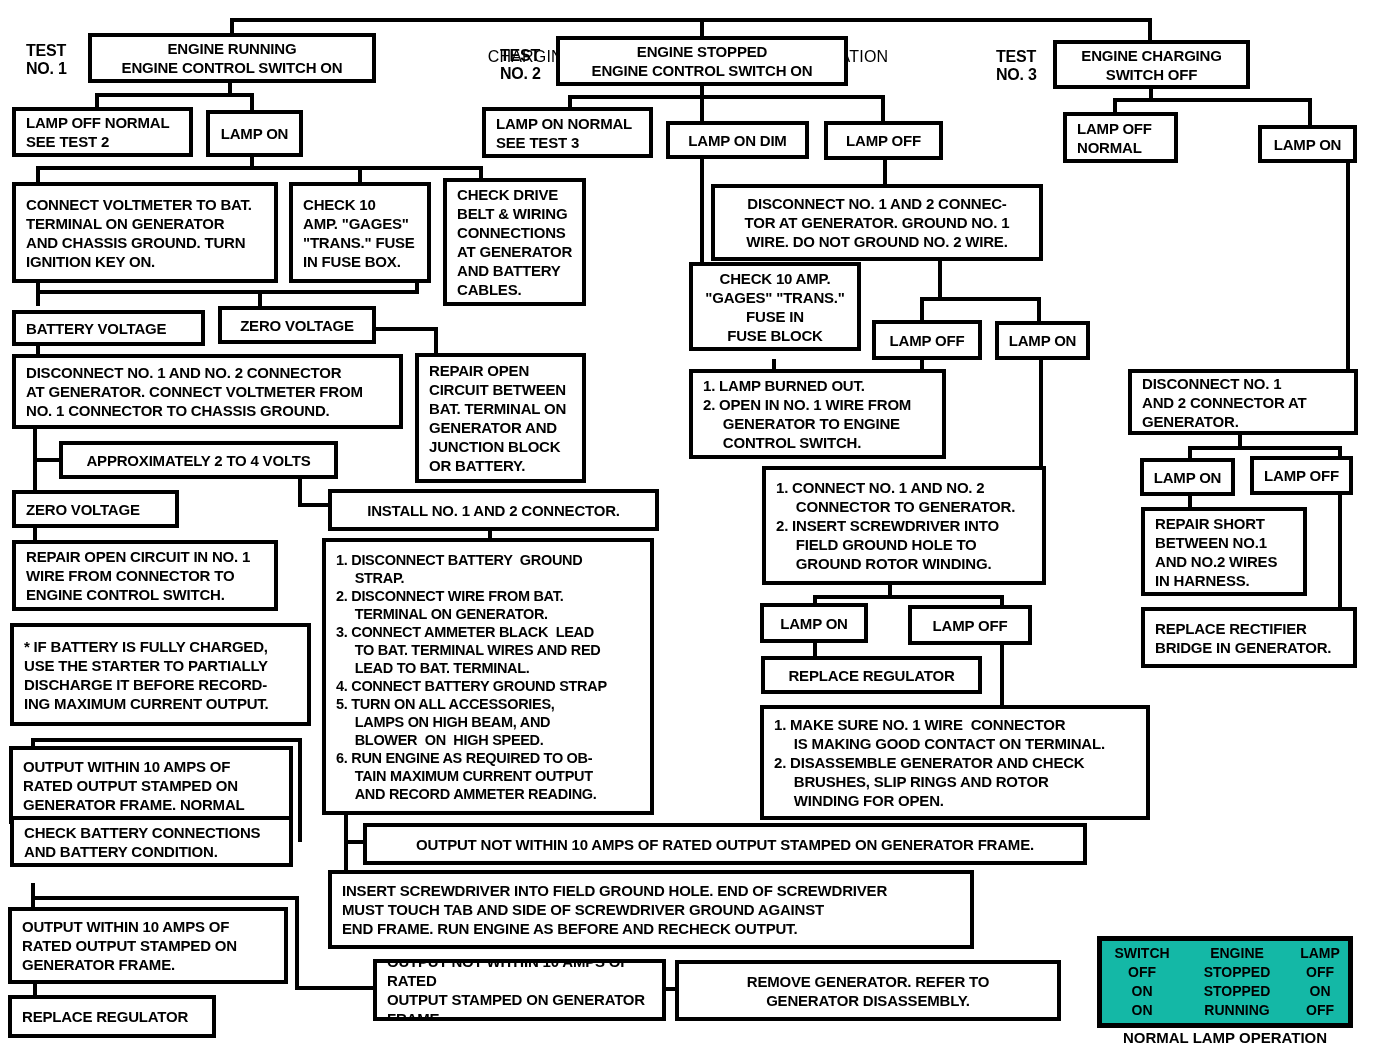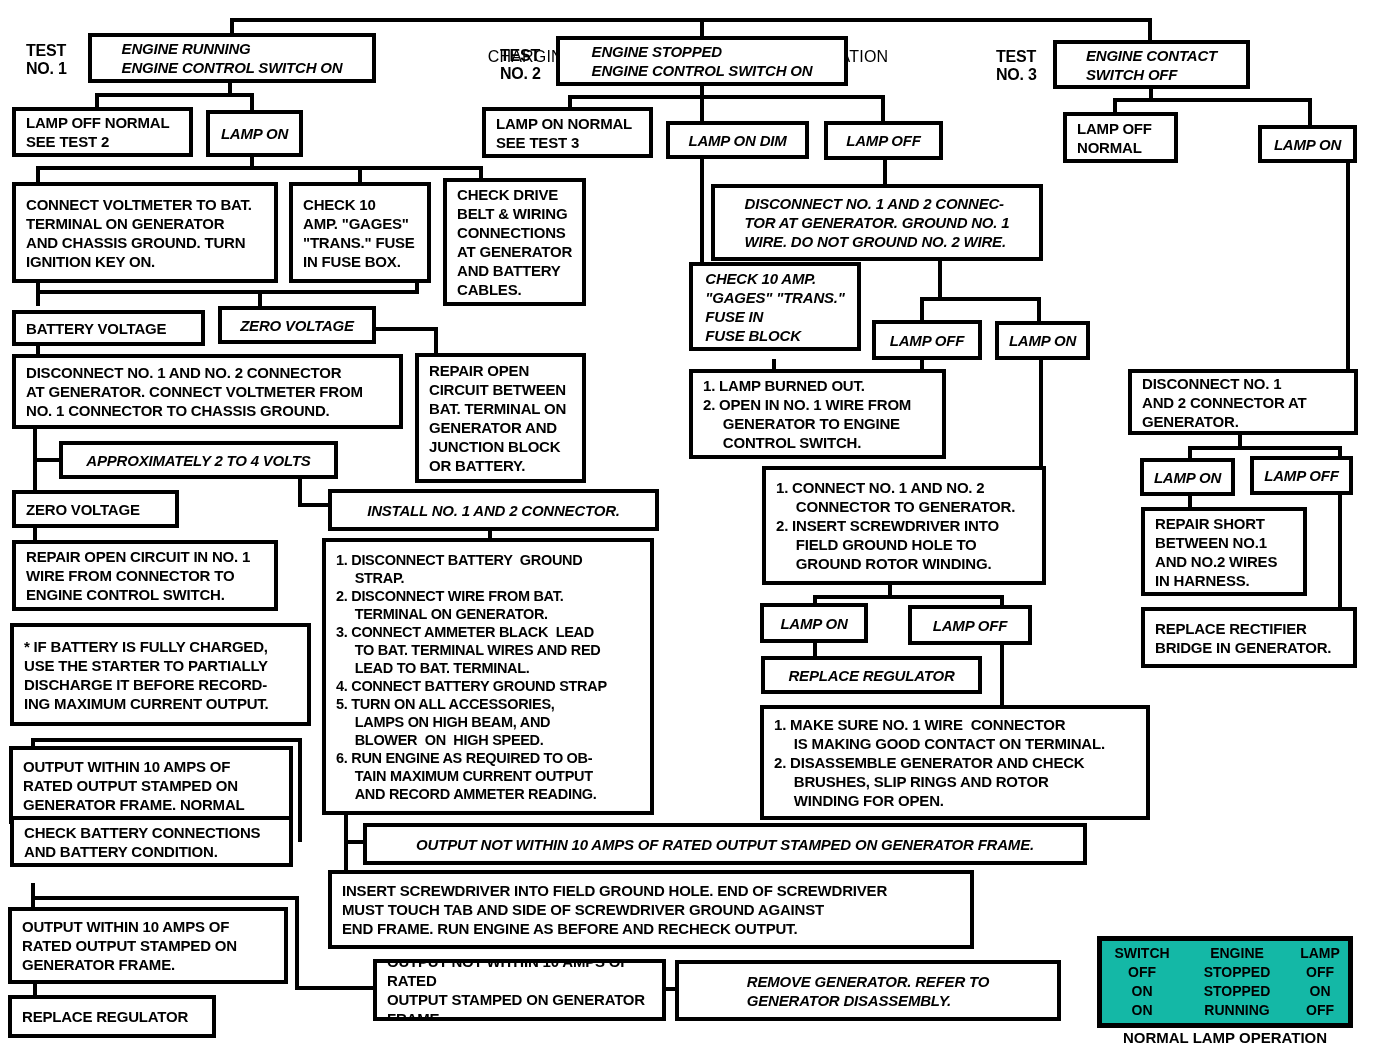--- a/index.html
+++ b/index.html
@@ -2,21 +2,21 @@
 <html><head>
 <meta charset="utf-8">
 <style>
   html,body{margin:0;padding:0;background:#fff;}
   #stage{position:relative;width:1376px;height:1050px;background:#fff;overflow:hidden;
          font-family:"Liberation Sans",sans-serif;color:#000;}
   .bx{position:absolute;box-sizing:border-box;border:4px solid #000;background:#fff;
       font-weight:700;font-size:15px;line-height:19px;letter-spacing:-0.2px;
       display:flex;flex-direction:column;justify-content:center;
       white-space:pre-wrap;overflow:hidden;}
-  .ctr{text-align:left;align-items:center;padding:2px 4px;font-style:italic;}
+  .ctr{text-align:center;align-items:center;padding:2px 4px;}
   .lft{text-align:left;padding:4px 4px 4px 10px;}
   .ln{position:absolute;background:#000;}
   .lbl{position:absolute;font-weight:700;font-size:16px;line-height:18px;
        white-space:pre-wrap;letter-spacing:-0.2px;}
   #title{position:absolute;left:0;top:0;width:1376px;text-align:center;
          font-weight:400;font-size:16px;letter-spacing:0.2px;margin-top:48px;}
   .steps{font-size:14.5px;line-height:18px;letter-spacing:-0.3px;}
   
   #nlo{position:absolute;left:1097px;top:936px;width:256px;height:92px;box-sizing:border-box;
        border:5px solid #000;background:#14b8a6;display:grid;
@@ -209,21 +209,21 @@
   <div class="bx ctr" style="left:908px;top:605px;width:124px;height:40px">LAMP OFF</div>
   <div class="bx ctr" style="left:761px;top:656px;width:221px;height:38px">REPLACE REGULATOR</div>
   <div class="bx lft" style="left:760px;top:705px;width:390px;height:115px">1. MAKE SURE NO. 1 WIRE  CONNECTOR
      IS MAKING GOOD CONTACT ON TERMINAL.
 2. DISASSEMBLE GENERATOR AND CHECK
      BRUSHES, SLIP RINGS AND ROTOR
      WINDING FOR OPEN.</div>
 
   <div class="lbl" style="left:996px;top:48px;width:64px">TEST
 NO. 3</div>
-  <div class="bx ctr" style="left:1053px;top:40px;width:197px;height:49px">ENGINE CONTACT
+  <div class="bx ctr" style="left:1053px;top:40px;width:197px;height:49px">ENGINE CHARGING
 SWITCH OFF</div>
   <div class="bx lft" style="left:1063px;top:112px;width:115px;height:51px">LAMP OFF
 NORMAL</div>
   <div class="bx ctr" style="left:1258px;top:125px;width:99px;height:38px">LAMP ON</div>
   <div class="bx lft" style="left:1128px;top:369px;width:230px;height:66px">DISCONNECT NO. 1
 AND 2 CONNECTOR AT
 GENERATOR.</div>
   <div class="bx ctr" style="left:1140px;top:458px;width:95px;height:38px">LAMP ON</div>
   <div class="bx ctr" style="left:1250px;top:456px;width:103px;height:39px">LAMP OFF</div>
   <div class="bx lft" style="left:1141px;top:507px;width:166px;height:89px">REPAIR SHORT

